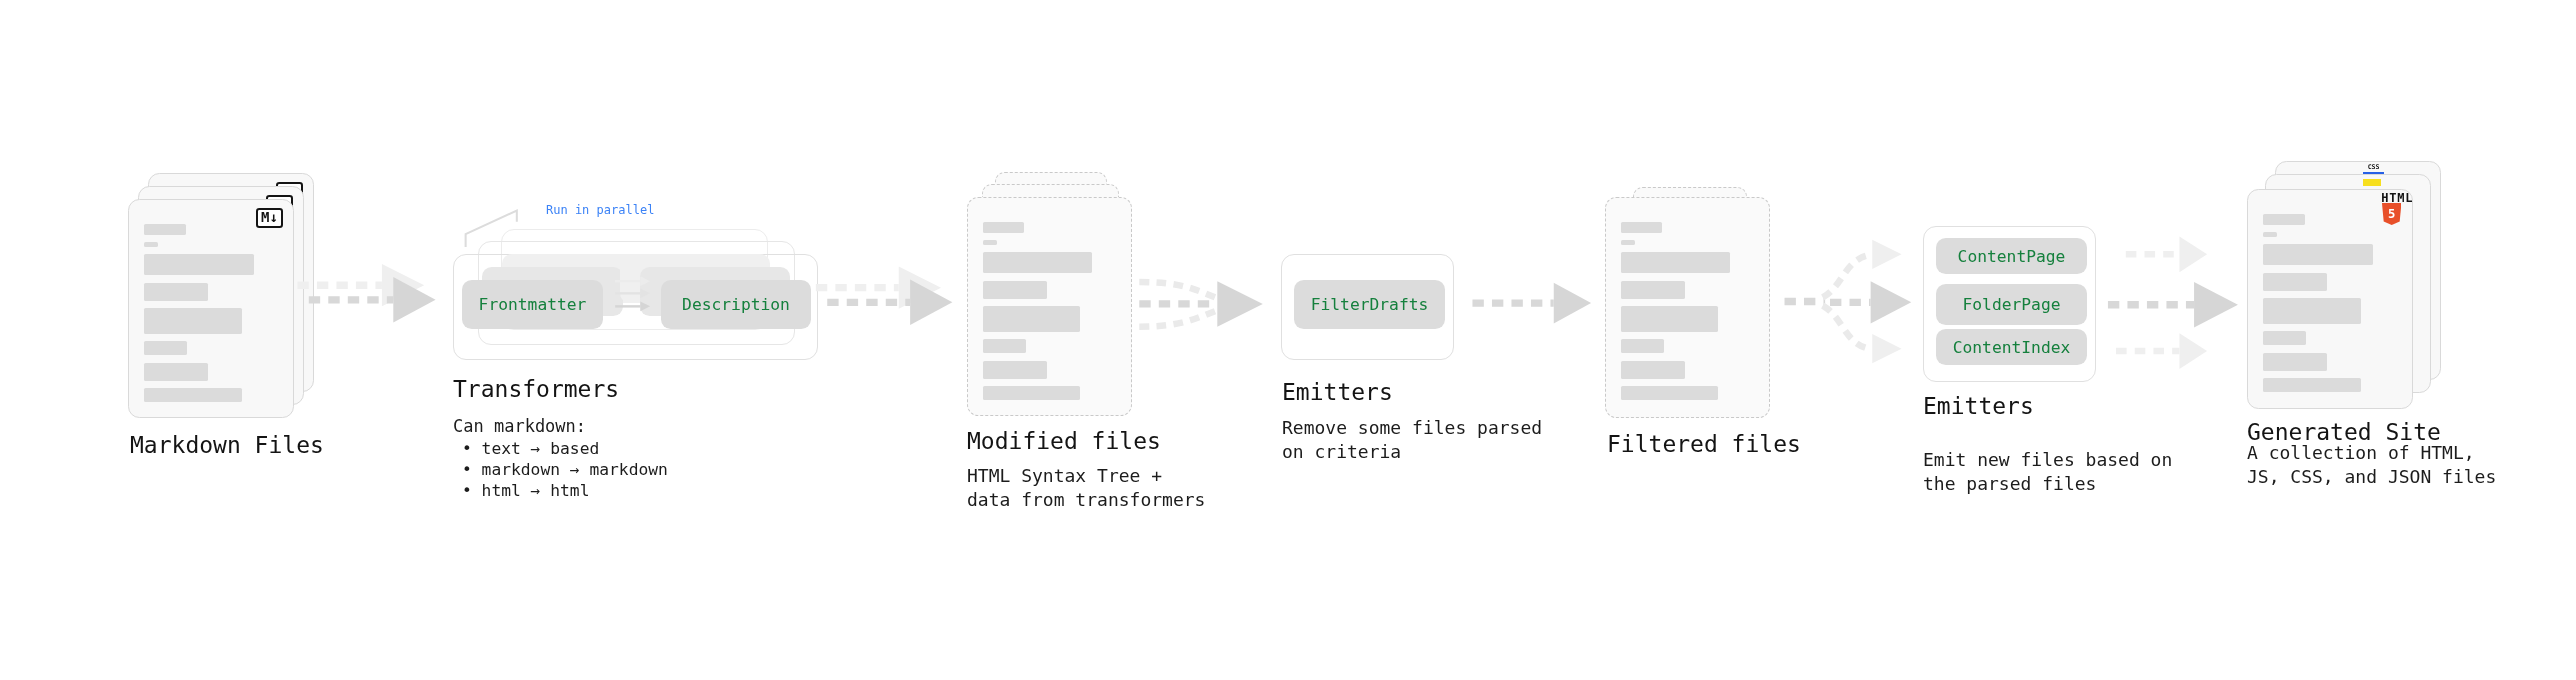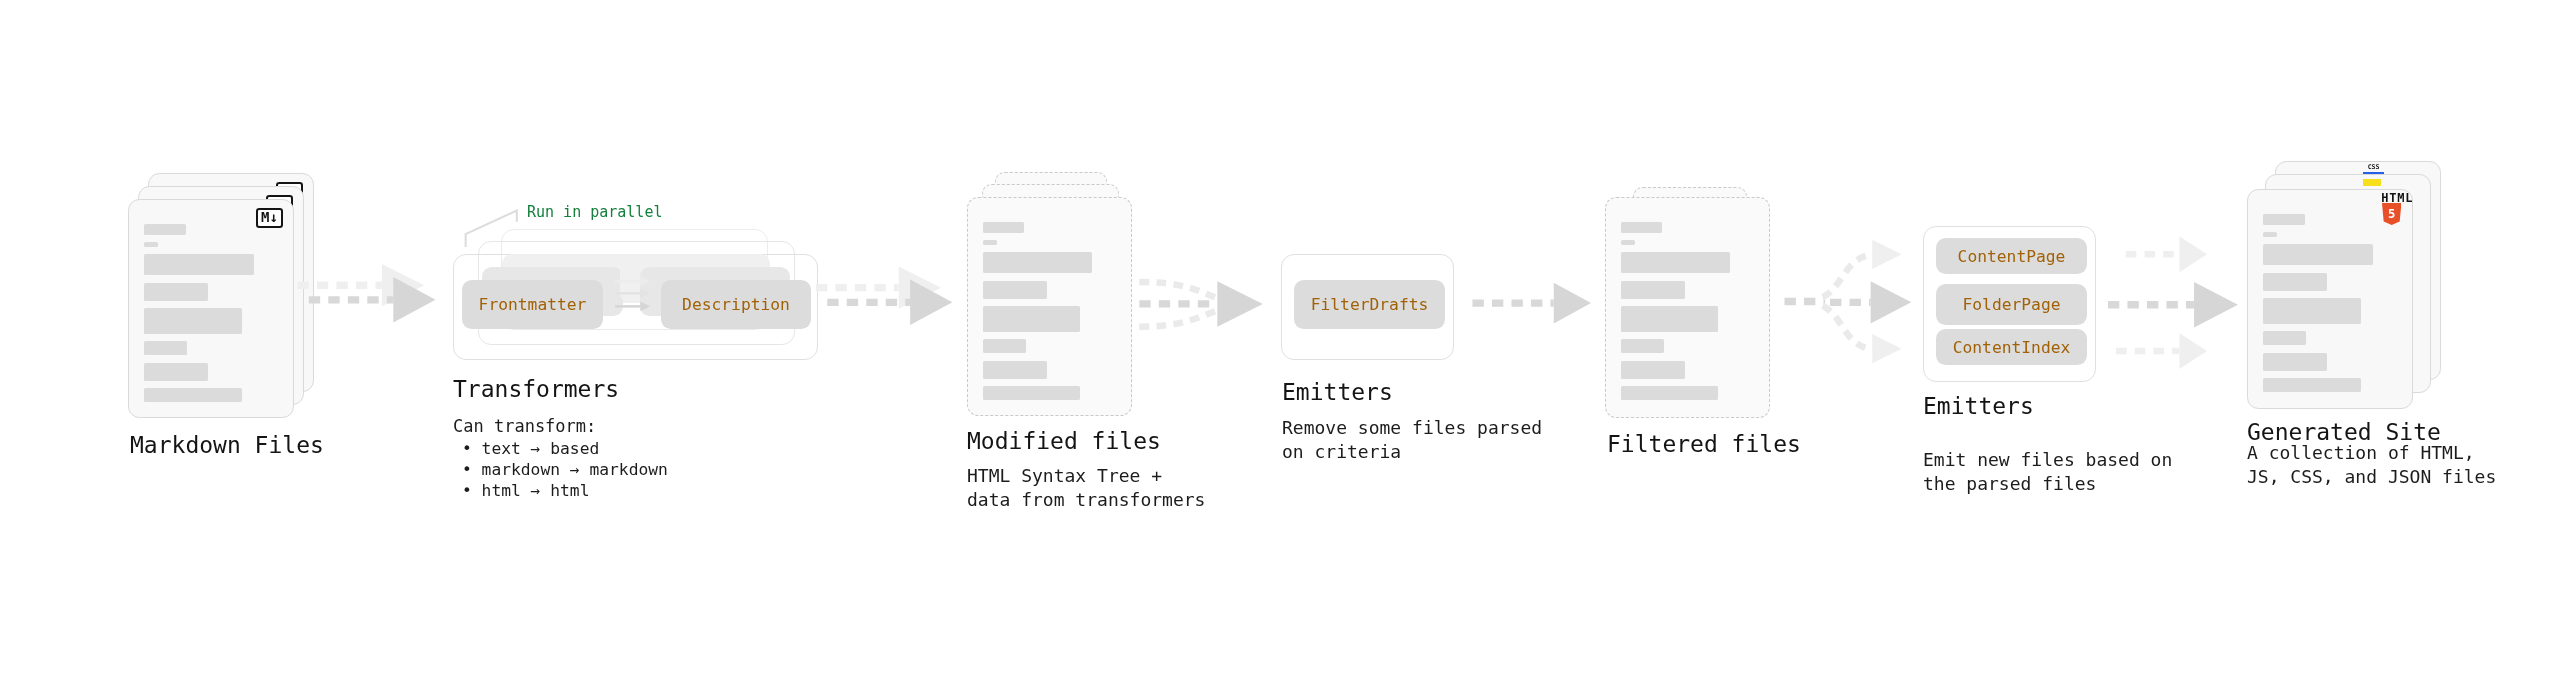--- a/index.html
+++ b/index.html
@@ -27,30 +27,30 @@
     display:flex;align-items:center;justify-content:center;
     color:#ffffff;font-size:12.2px;font-weight:bold;}
   .badge-js{position:absolute;top:4.1px;right:49px;width:18px;height:7.3px;background:#f7df1e;}
   .badge-css{position:absolute;top:2.4px;right:55px;width:23px;text-align:center;}
   .badge-css .word{font-size:6.5px;font-weight:bold;color:#141414;line-height:7.3px;}
   .badge-css .bar-blue{width:21px;height:3.3px;background:#2760e6;margin:0.8px auto 0;}
   
   .frame{position:absolute;box-sizing:border-box;border-radius:13px;background:transparent;}
   .pill{position:absolute;box-sizing:border-box;background:#dcdcdc;border-radius:9.8px;
         display:flex;align-items:center;justify-content:center;
-        font-size:16.3px;color:#a16207;white-space:nowrap;}
+        font-size:16.3px;color:#15803d;white-space:nowrap;}
   .pill.g1{background:#e7e7e7;}
   .pill.g2{background:#f0f0f0;}
   
   .stage-title{position:absolute;font-size:23px;line-height:28px;color:#141414;white-space:nowrap;}
   .caption{position:absolute;font-size:18px;line-height:23.6px;color:#1c1c1c;
            white-space:pre-line;}
   .caption.small{font-size:17px;line-height:22px;}
   .bullet{position:absolute;font-size:16.3px;line-height:21px;color:#1c1c1c;white-space:nowrap;}
-  .annotation{position:absolute;font-size:15px;color:#15803d;white-space:nowrap;}
+  .annotation{position:absolute;font-size:12px;color:#3b82f6;white-space:nowrap;margin-left:19px;}
   svg.flow{position:absolute;left:0;top:0;pointer-events:none;}
 </style>
 </head>
 <body>
 
 <div class="doc" style="left:148px;top:173px;width:166px;height:219px">
   <div class="badge-md">M↓</div>
 </div>
 <div class="doc" style="left:138px;top:186px;width:166px;height:219px">
   <div class="badge-md">M↓</div>
@@ -77,21 +77,21 @@
 <div class="frame" style="left:453px;top:254px;width:365px;height:106px;border:1.6px solid #e0e0e0"></div>
 
 <div class="pill g2" style="left:502px;top:254px;width:141px;height:49px"></div>
 <div class="pill g1" style="left:482px;top:267px;width:141px;height:49px"></div>
 <div class="pill g2" style="left:620px;top:254px;width:150px;height:49px"></div>
 <div class="pill g1" style="left:640px;top:267px;width:150px;height:49px"></div>
 <div class="pill" style="left:462px;top:280px;width:141px;height:49px">Frontmatter</div>
 <div class="pill" style="left:661px;top:280px;width:150px;height:49px">Description</div>
 
 <div class="stage-title" style="left:453px;top:375px">Transformers</div>
-<div class="caption small" style="left:453px;top:415px">Can transform:</div>
+<div class="caption small" style="left:453px;top:415px">Can markdown:</div>
 <div class="bullet" style="left:462px;top:438px">• text → based</div>
 <div class="bullet" style="left:462px;top:459px">• markdown → markdown</div>
 <div class="bullet" style="left:462px;top:480px">• html → html</div>
 
 <div class="tab" style="left:995px;top:172px;width:112px;height:49px"></div>
 <div class="tab" style="left:982px;top:184px;width:137px;height:49px"></div>
 <div class="doc dashed" style="left:967px;top:197px;width:165px;height:219px">
   <div class="bars">
     <div class="bar" style="width:31%;height:10.6px"></div>
     <div class="bar" style="width:10%;height:4.9px"></div>

